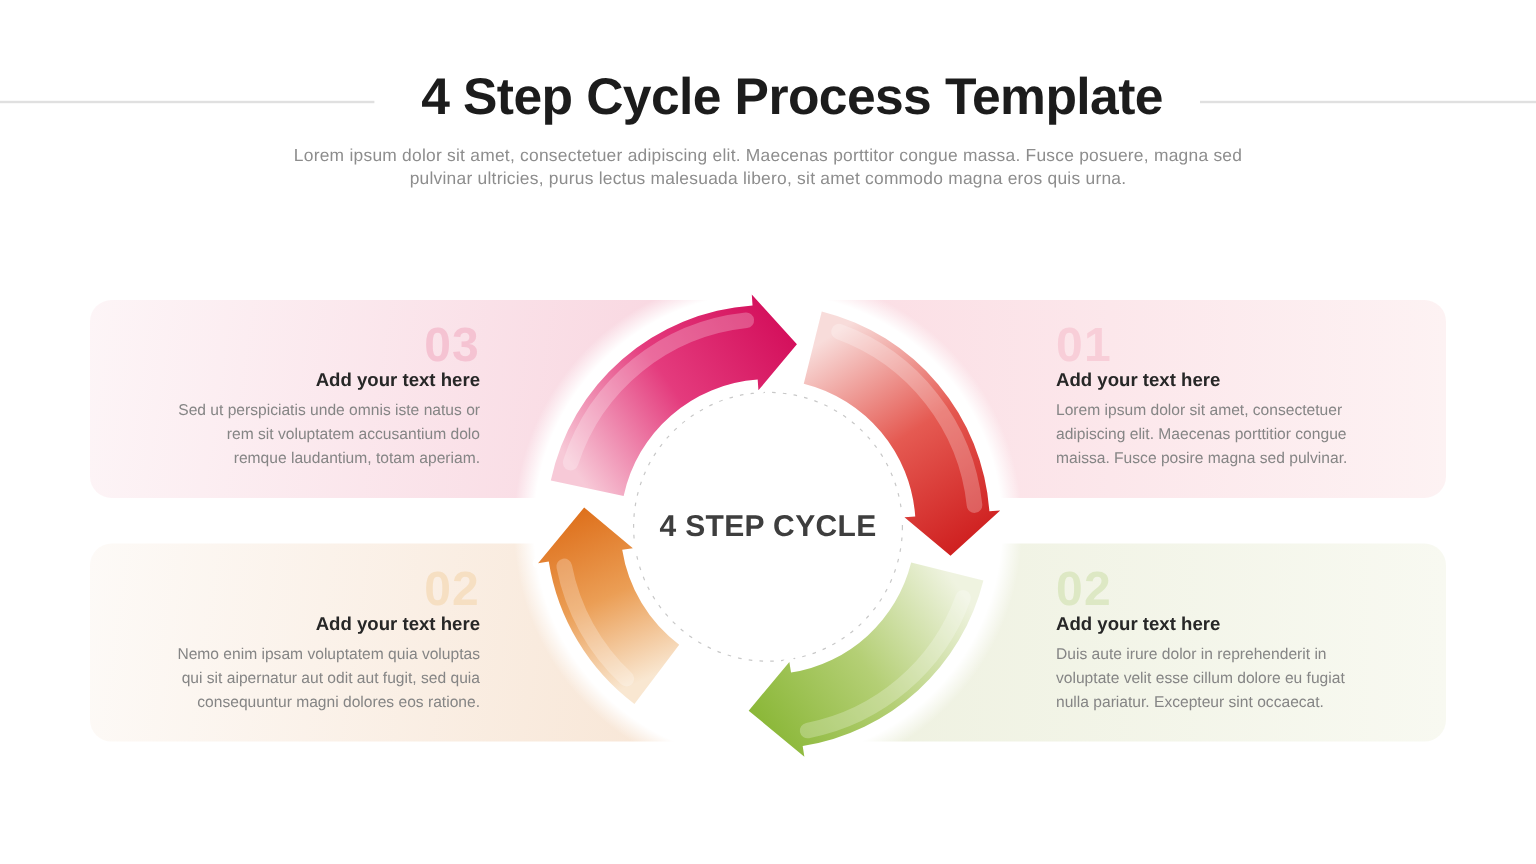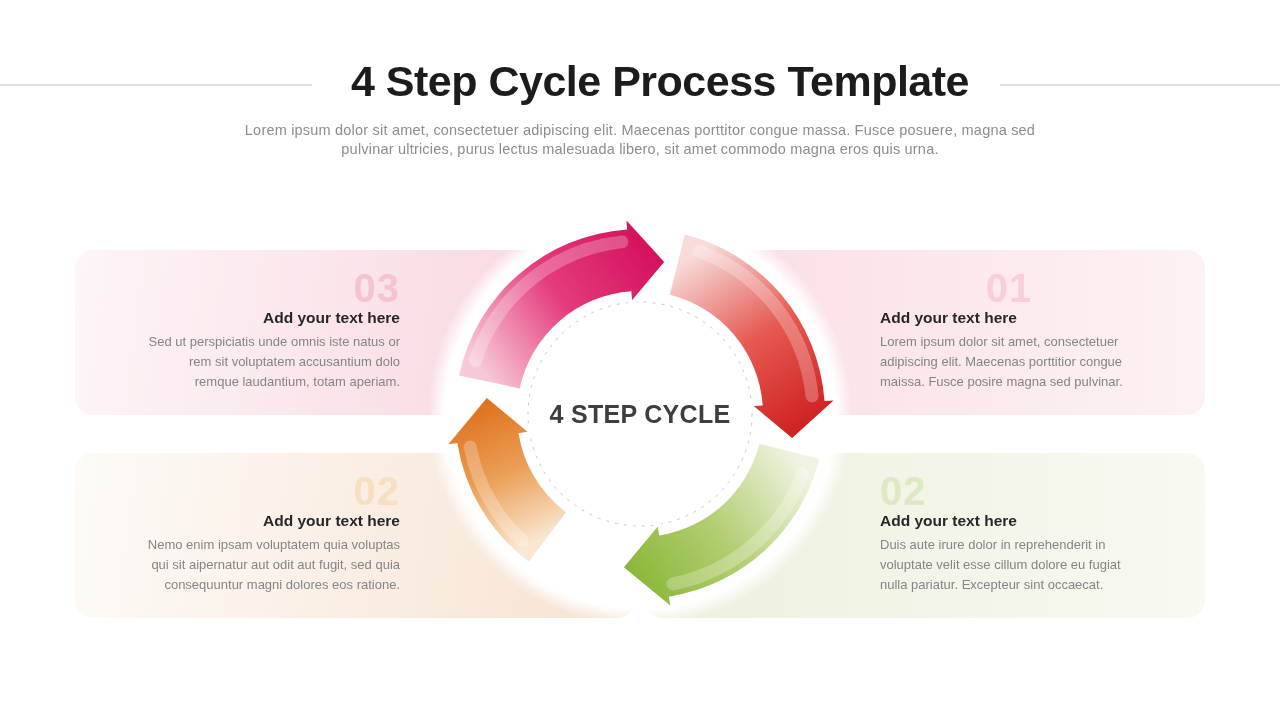--- a/index.html
+++ b/index.html
@@ -22,26 +22,26 @@
   
   .panel{position:absolute;width:560px;height:165px;border-radius:18px;}
   .p4{left:75px;top:250px;background:linear-gradient(98deg,var(--panel4-from,#fdf5f7),var(--panel4-to,#f8d2dd));}
   .p1{left:645px;top:250px;background:linear-gradient(90deg,var(--panel1-from,#fbdce3),var(--panel1-to,#fdf2f3));}
   .p3{left:75px;top:453px;background:linear-gradient(98deg,var(--panel3-from,#fdfaf7),var(--panel3-to,#f7e3d1));}
   .p2{left:645px;top:453px;background:linear-gradient(90deg,var(--panel2-from,#edf0de),var(--panel2-to,#f8f9f1));}
   .block{position:absolute;top:17px;width:258px;}
   .align-right{right:235px;text-align:right;}
   .align-left{left:235px;text-align:left;}
   .num{font-size:40px;font-weight:800;line-height:42px;letter-spacing:1px;}
-  .n1{color:var(--number1,#f8ced8);text-align:center;} .n2{color:var(--number2,#dde8c4);}
+  .n1{color:var(--number1,#f8ced8);} .n2{color:var(--number2,#dde8c4);}
   .n3{color:var(--number3,#f6dfc2);} .n4{color:var(--number4,#f5c3d2);}
   .h{font-size:15.5px;font-weight:700;color:var(--heading,#272727);}
   .b{margin-top:5px;font-size:13px;line-height:20px;color:var(--body,#858585);}
   
-  .diagram{position:absolute;left:420px;top:194px;width:440px;height:440px;}
+  .diagram{position:absolute;left:420px;top:219px;width:440px;height:440px;}
   .diagram svg{position:absolute;left:0;top:0;}
   .center-label{
     position:absolute;left:0;top:0;width:440px;height:440px;
     display:flex;flex-direction:column;align-items:center;justify-content:center;
     font-size:25px;line-height:32px;font-weight:800;letter-spacing:0.3px;
     color:var(--center-text,#3e3e3e);text-align:center;
   }
 </style>
 </head>
 <body>

